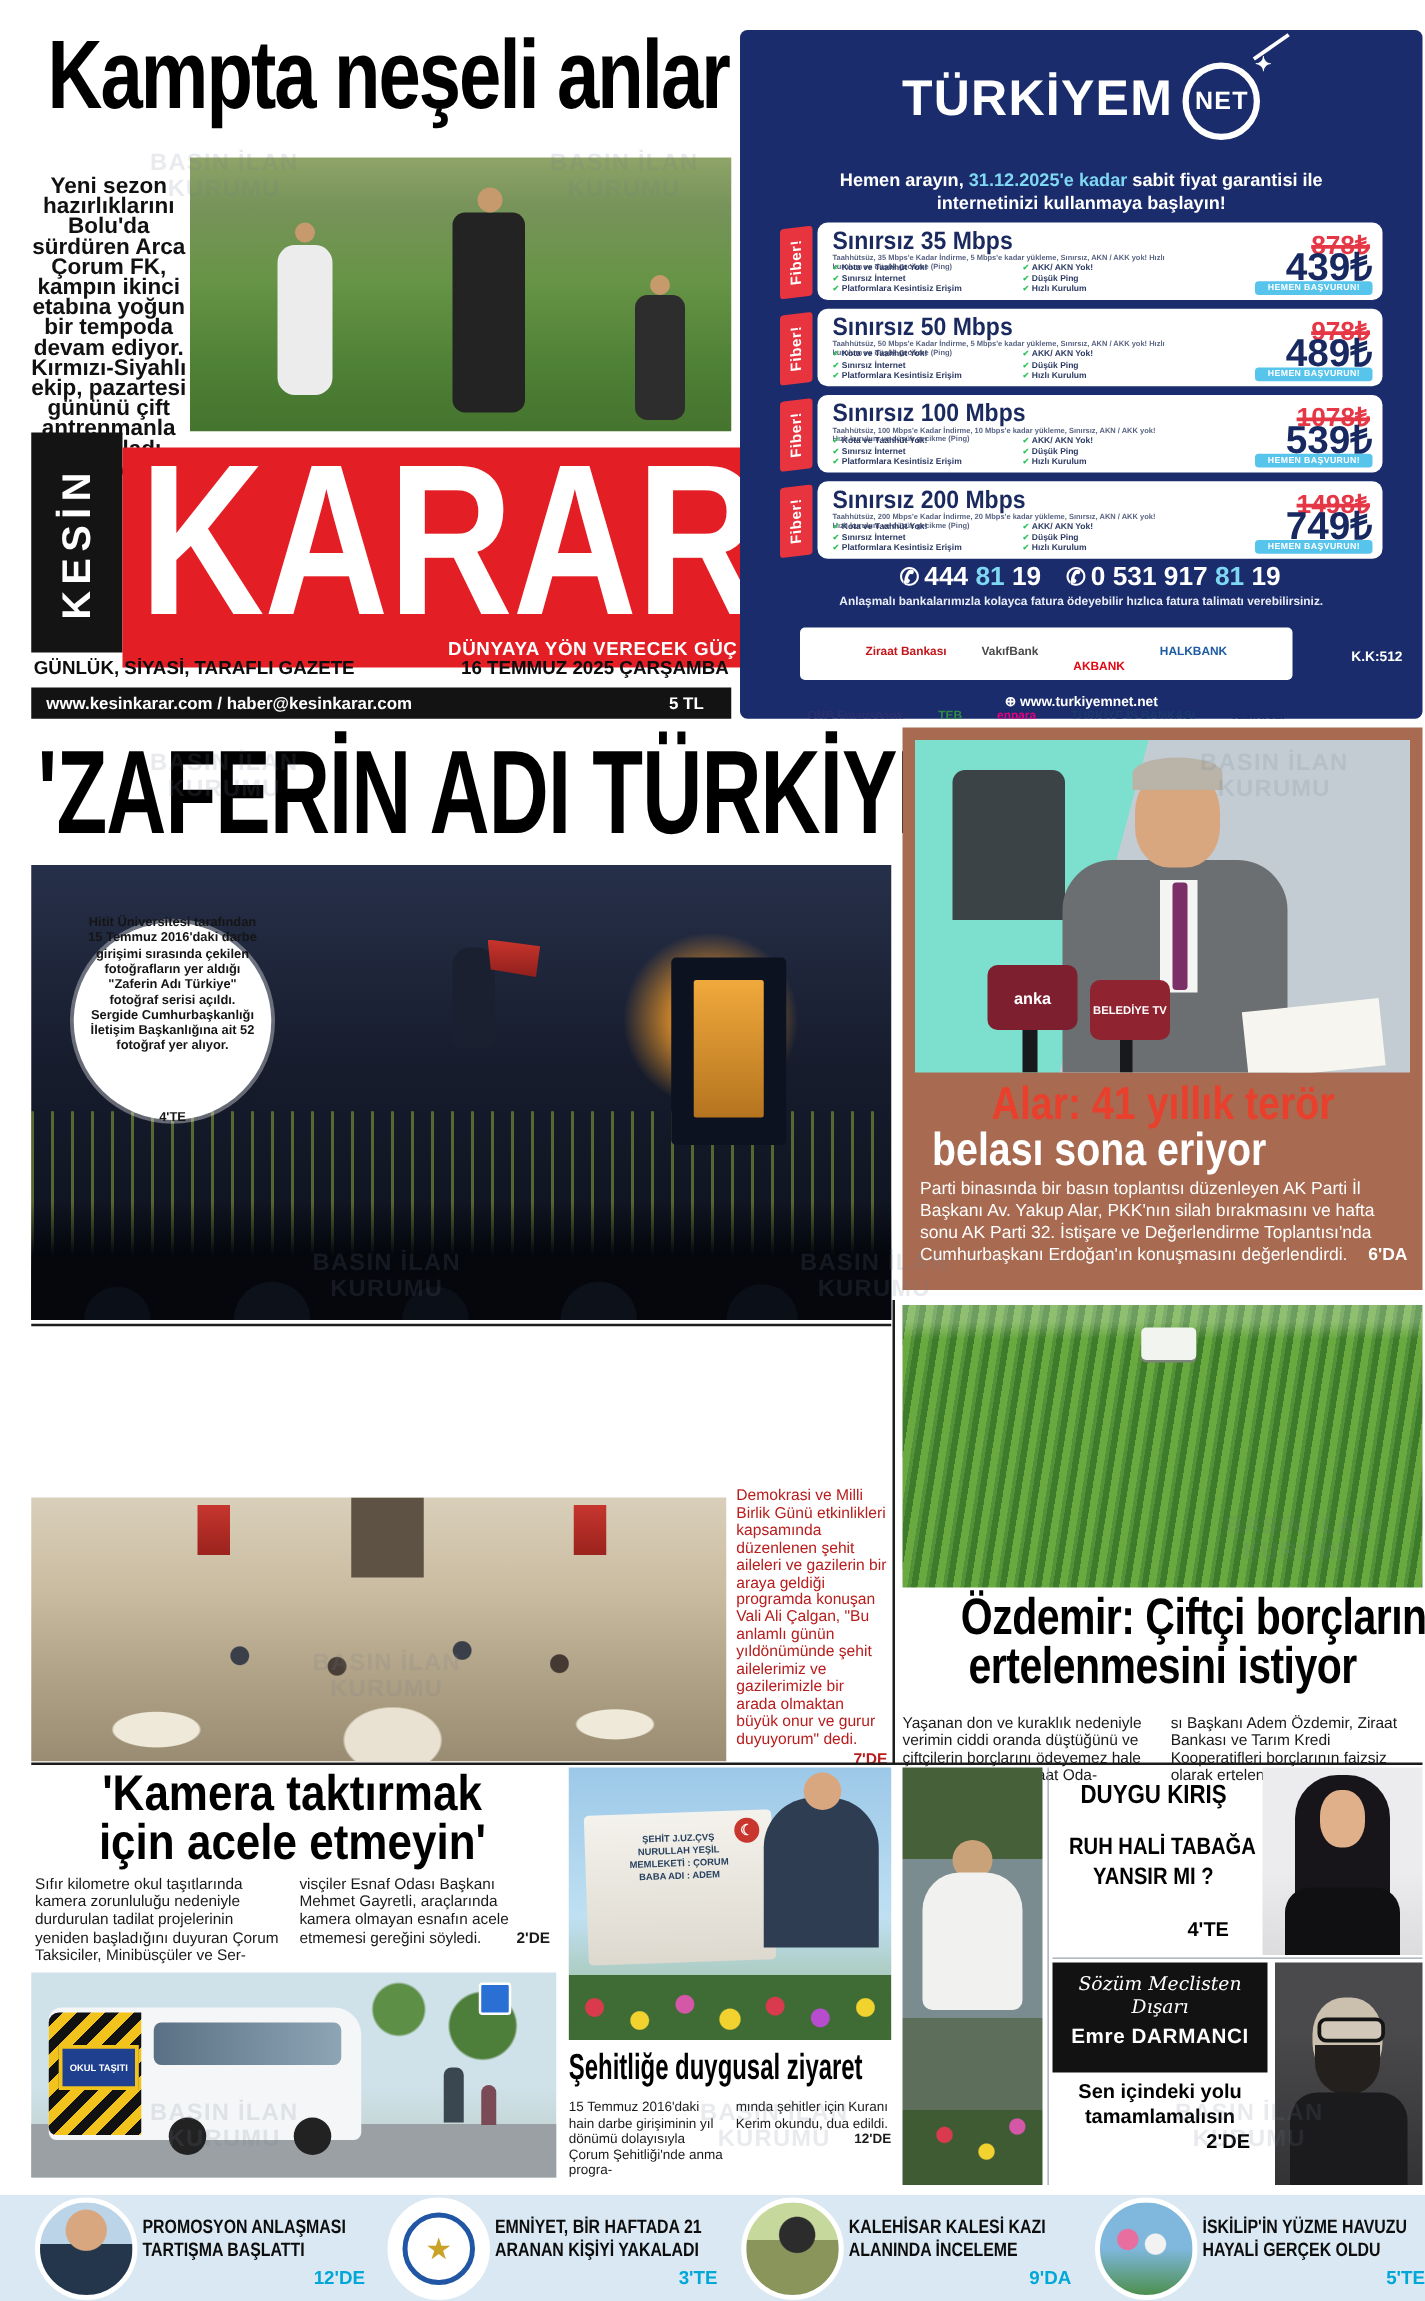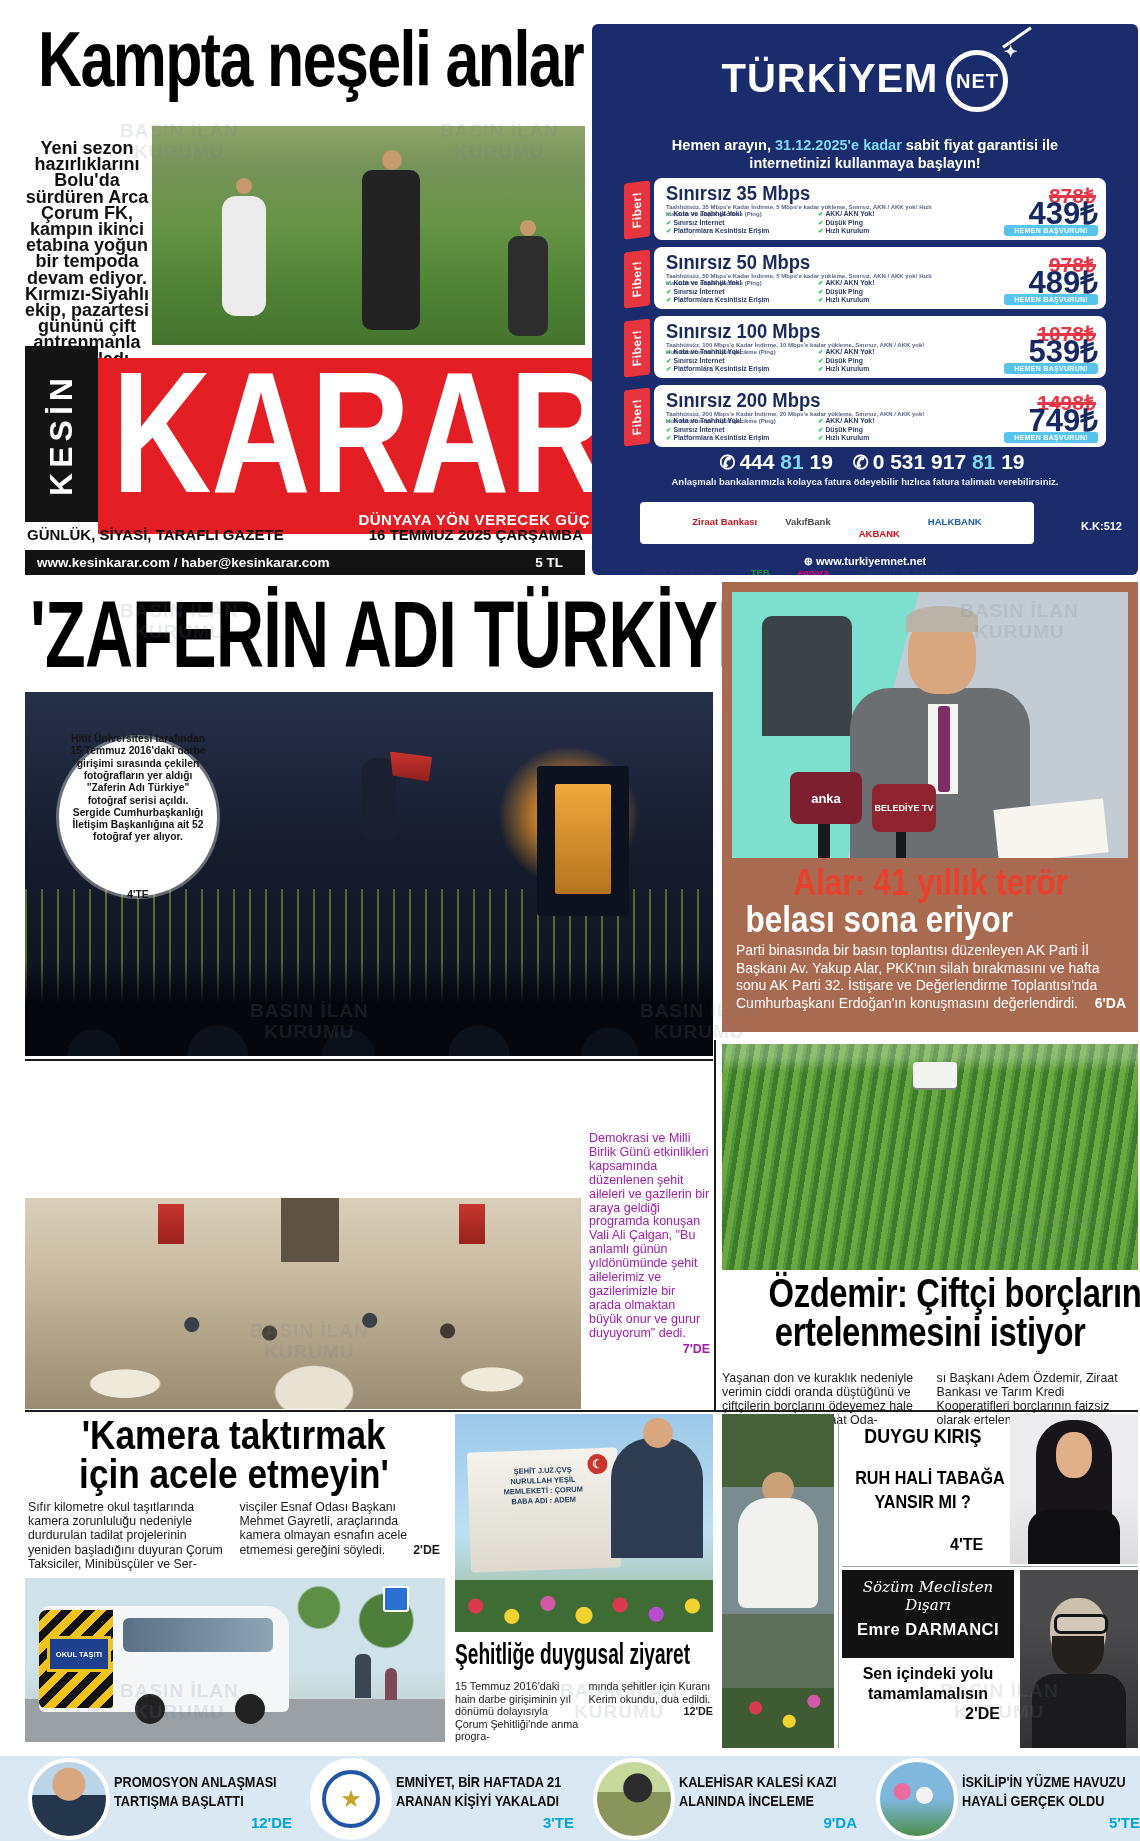--- a/index.html
+++ b/index.html
@@ -126,21 +126,21 @@
        radial-gradient(ellipse at 18% 88%, #efe9da 0 34px, transparent 36px),
        radial-gradient(ellipse at 52% 92%, #e9e2d2 0 38px, transparent 40px),
        radial-gradient(ellipse at 84% 86%, #efe9da 0 30px, transparent 32px),
        radial-gradient(circle at 30% 60%, #3a3f4a 0 7px, transparent 8px),
        radial-gradient(circle at 44% 64%, #4a3f37 0 7px, transparent 8px),
        radial-gradient(circle at 62% 58%, #3a3f4a 0 7px, transparent 8px),
        radial-gradient(circle at 76% 63%, #443a33 0 7px, transparent 8px),
        linear-gradient(180deg,#d9cfba 0%,#cabca1 35%,#b2a488 65%,#9a8c72 100%);}
   .bq-flag{position:absolute;top:6px;width:26px;height:40px;background:linear-gradient(180deg,#c6362e,#9b221d);}
   .bq-door{position:absolute;left:46%;top:0;width:58px;height:64px;background:#5d5244;}
-  .sehit-body{position:absolute;left:589px;top:1132px;width:121px;font-size:12.5px;line-height:13.9px;color:#a21caf;}
+  .sehit-body{position:absolute;left:589px;top:1190px;width:121px;font-size:12.5px;line-height:13.9px;color:#b91c1c;}
   .sehit-body .pref{display:block;text-align:right;margin-top:2px;}
   .photo-field{left:722px;top:1044px;width:416px;height:226px;
      background:
        linear-gradient(180deg, rgba(255,255,255,.25) 0 6%, transparent 12%),
        repeating-linear-gradient(99deg,#3e7c2b 0 5px,#69a93f 5px 11px,#54923a 11px 14px);}
   .harvester{position:absolute;left:46%;top:8%;width:44px;height:26px;background:#f2f4f0;border-radius:4px;box-shadow:0 2px 0 #7a8577;}
   .hl-ozdemir{position:absolute;left:722px;top:1274px;width:416px;text-align:center;font-size:41px;font-weight:800;
               color:#000;line-height:39px;letter-spacing:-.5px;}
   .ozdemir-body{position:absolute;left:722px;top:1356px;width:416px;display:grid;grid-template-columns:1fr 1fr;
                 column-gap:13px;font-size:12.4px;line-height:13.9px;color:#1a1a1a;margin-top:16px;}

